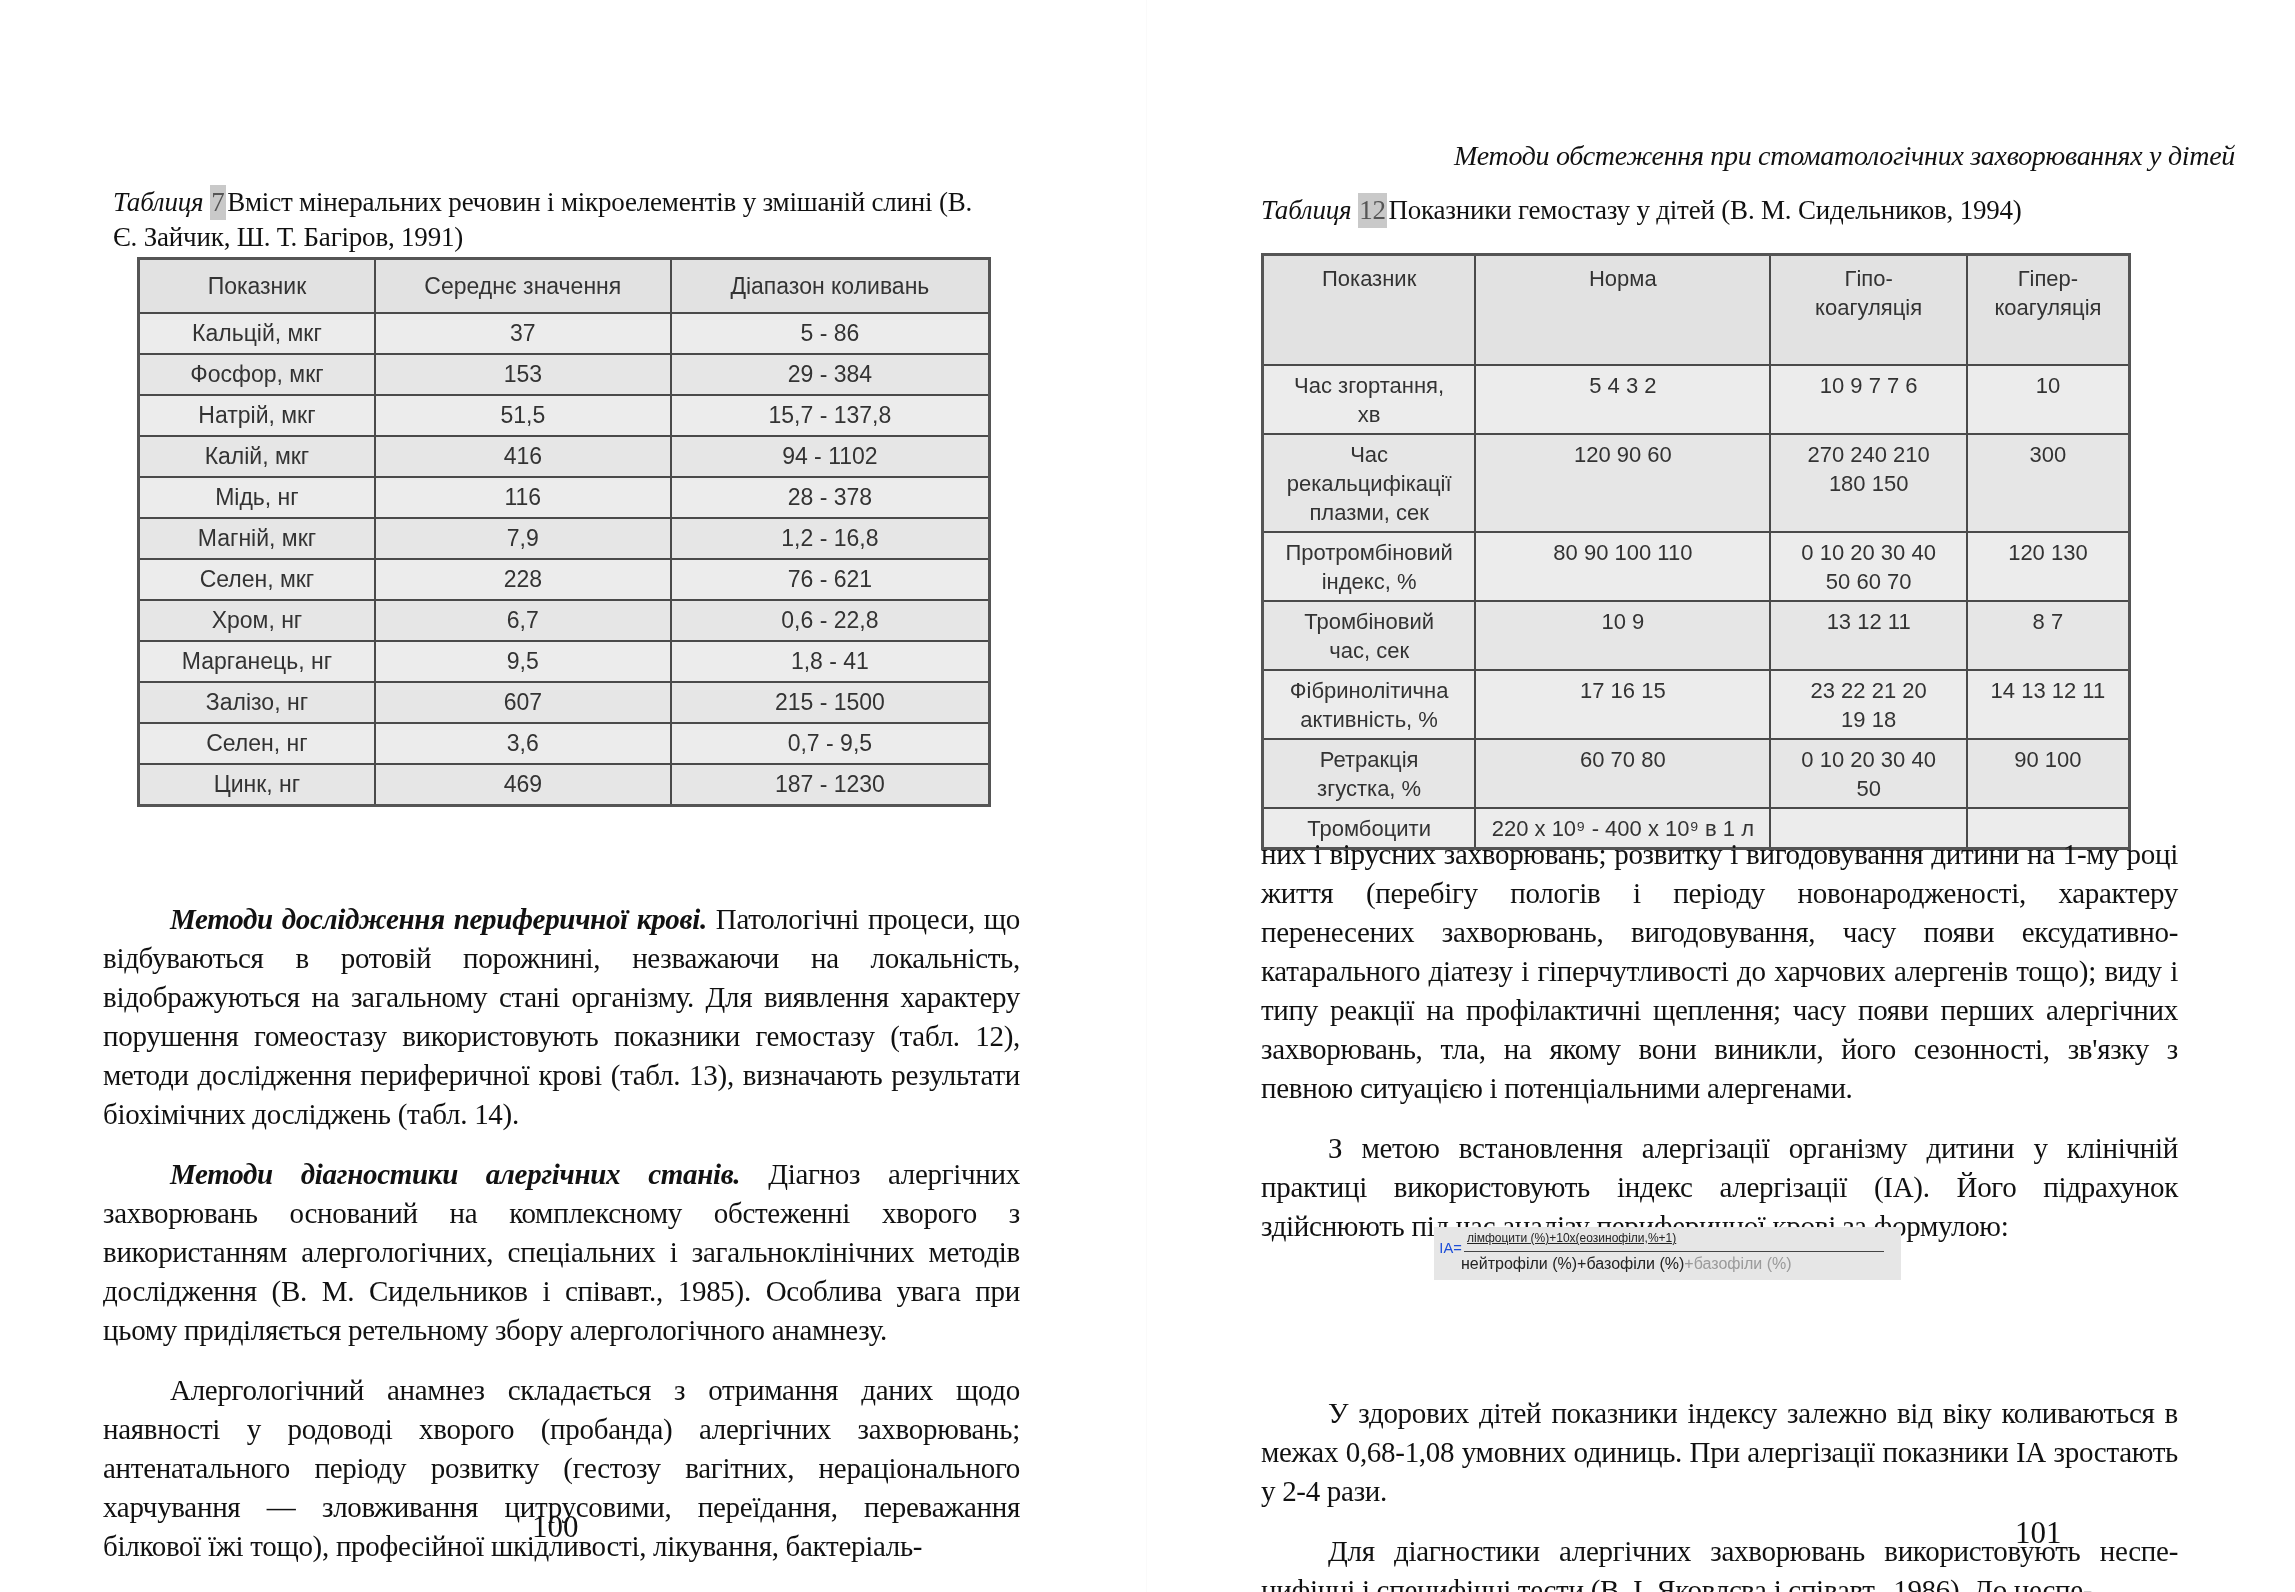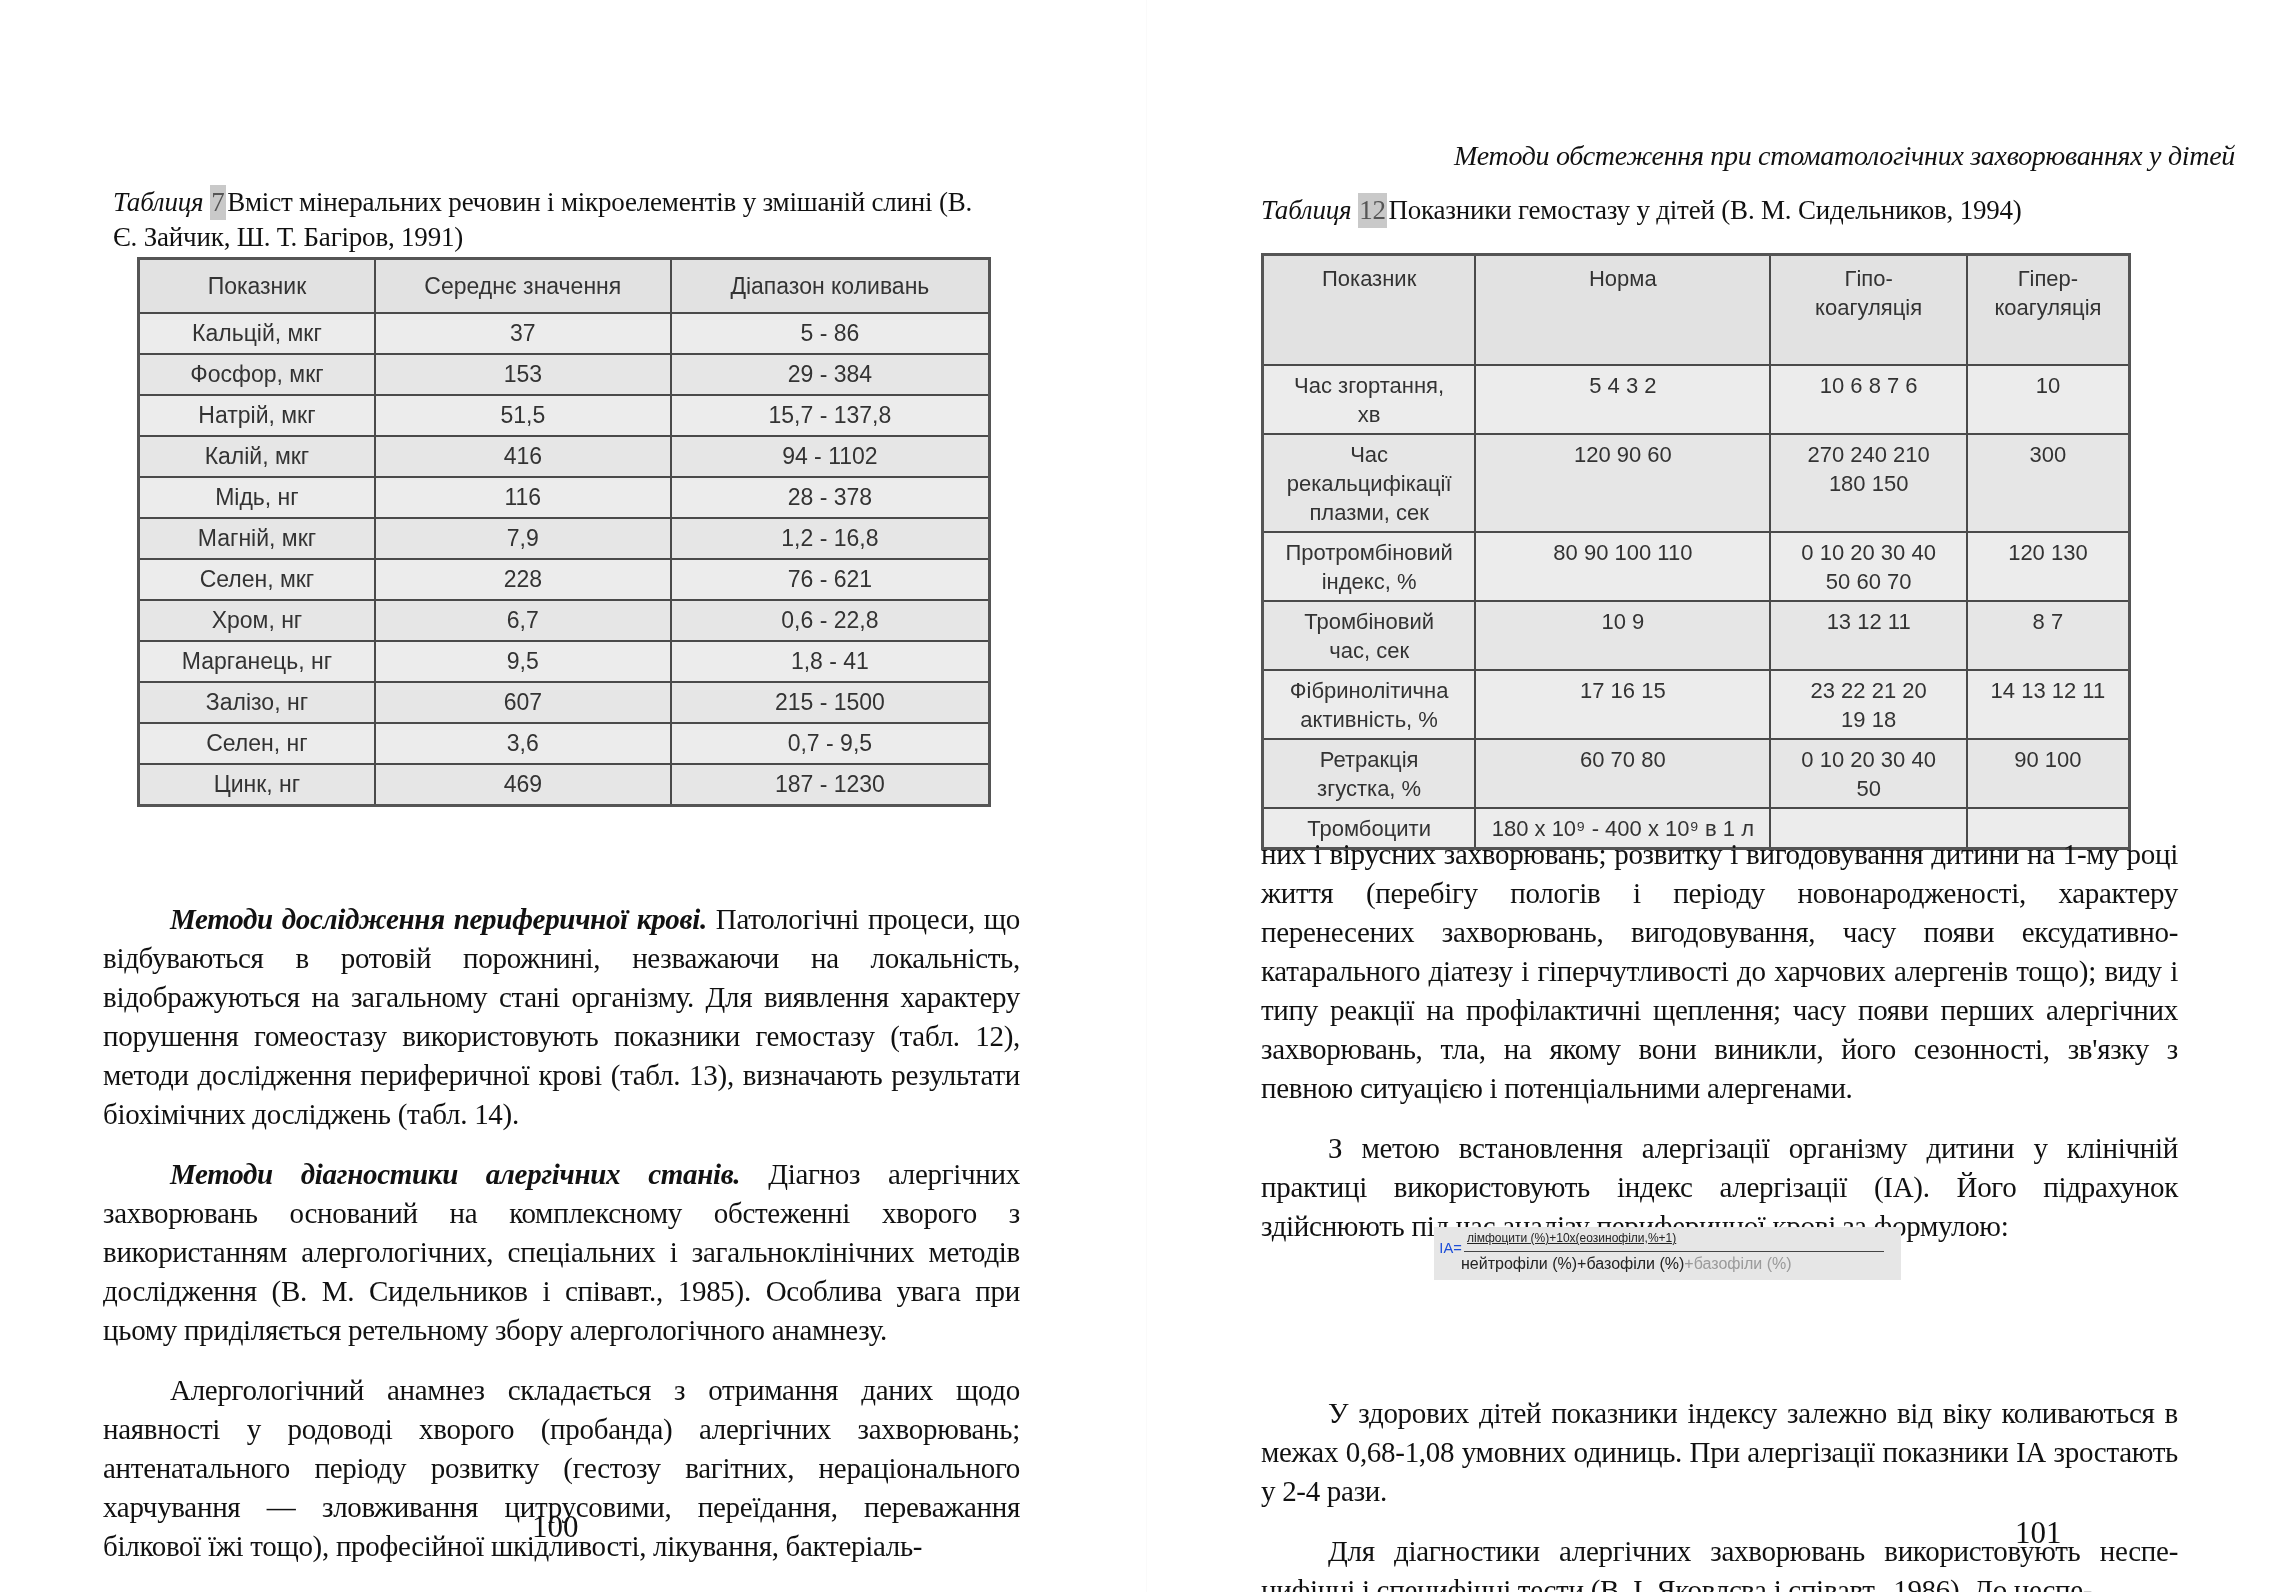--- a/index.html
+++ b/index.html
@@ -191,21 +191,21 @@
 коагуляція</th>
         <th class="multiline">Гіпер-
 коагуляція</th>
       </tr>
     </thead>
     <tbody id="hemostasis-body">
         <tr>
           <td class="multiline lbl">Час згортання,
 хв</td>
           <td class="multiline">5 4 3 2</td>
-          <td class="multiline">10 6 8 7 6</td>
+          <td class="multiline">10 9 7 7 6</td>
           <td class="multiline">10</td>
         </tr>
         <tr>
           <td class="multiline lbl">Час
 рекальцифікації
 плазми, сек</td>
           <td class="multiline">120 90 60</td>
           <td class="multiline">270 240 210
 180 150</td>
           <td class="multiline">300</td>
@@ -236,21 +236,21 @@
         <tr>
           <td class="multiline lbl">Ретракція
 згустка, %</td>
           <td class="multiline">60 70 80</td>
           <td class="multiline">0 10 20 30 40
 50</td>
           <td class="multiline">90 100</td>
         </tr>
         <tr>
           <td class="multiline lbl">Тромбоцити</td>
-          <td class="multiline">180 x 10⁹ - 400 x 10⁹ в 1 л</td>
+          <td class="multiline">220 x 10⁹ - 400 x 10⁹ в 1 л</td>
           <td class="multiline"></td>
           <td class="multiline"></td>
         </tr>
       </tbody>
   </table>
 
   <div class="body-text">
     <p>
       <span>них і вірусних захворювань; розвитку і вигодовування дитини на 1-му році життя (перебігу пологів і періоду новонародженості, характеру перенесених захворювань, вигодовування, часу появи ексудативно-катарального діатезу і гіперчутливості до харчових алергенів тощо); виду і типу реакції на профілактичні щеплення; часу появи перших алергічних захворювань, тла, на якому вони виникли, його сезонності, зв'язку з певною ситуацією і потенціальними алергенами.</span>
     </p>

